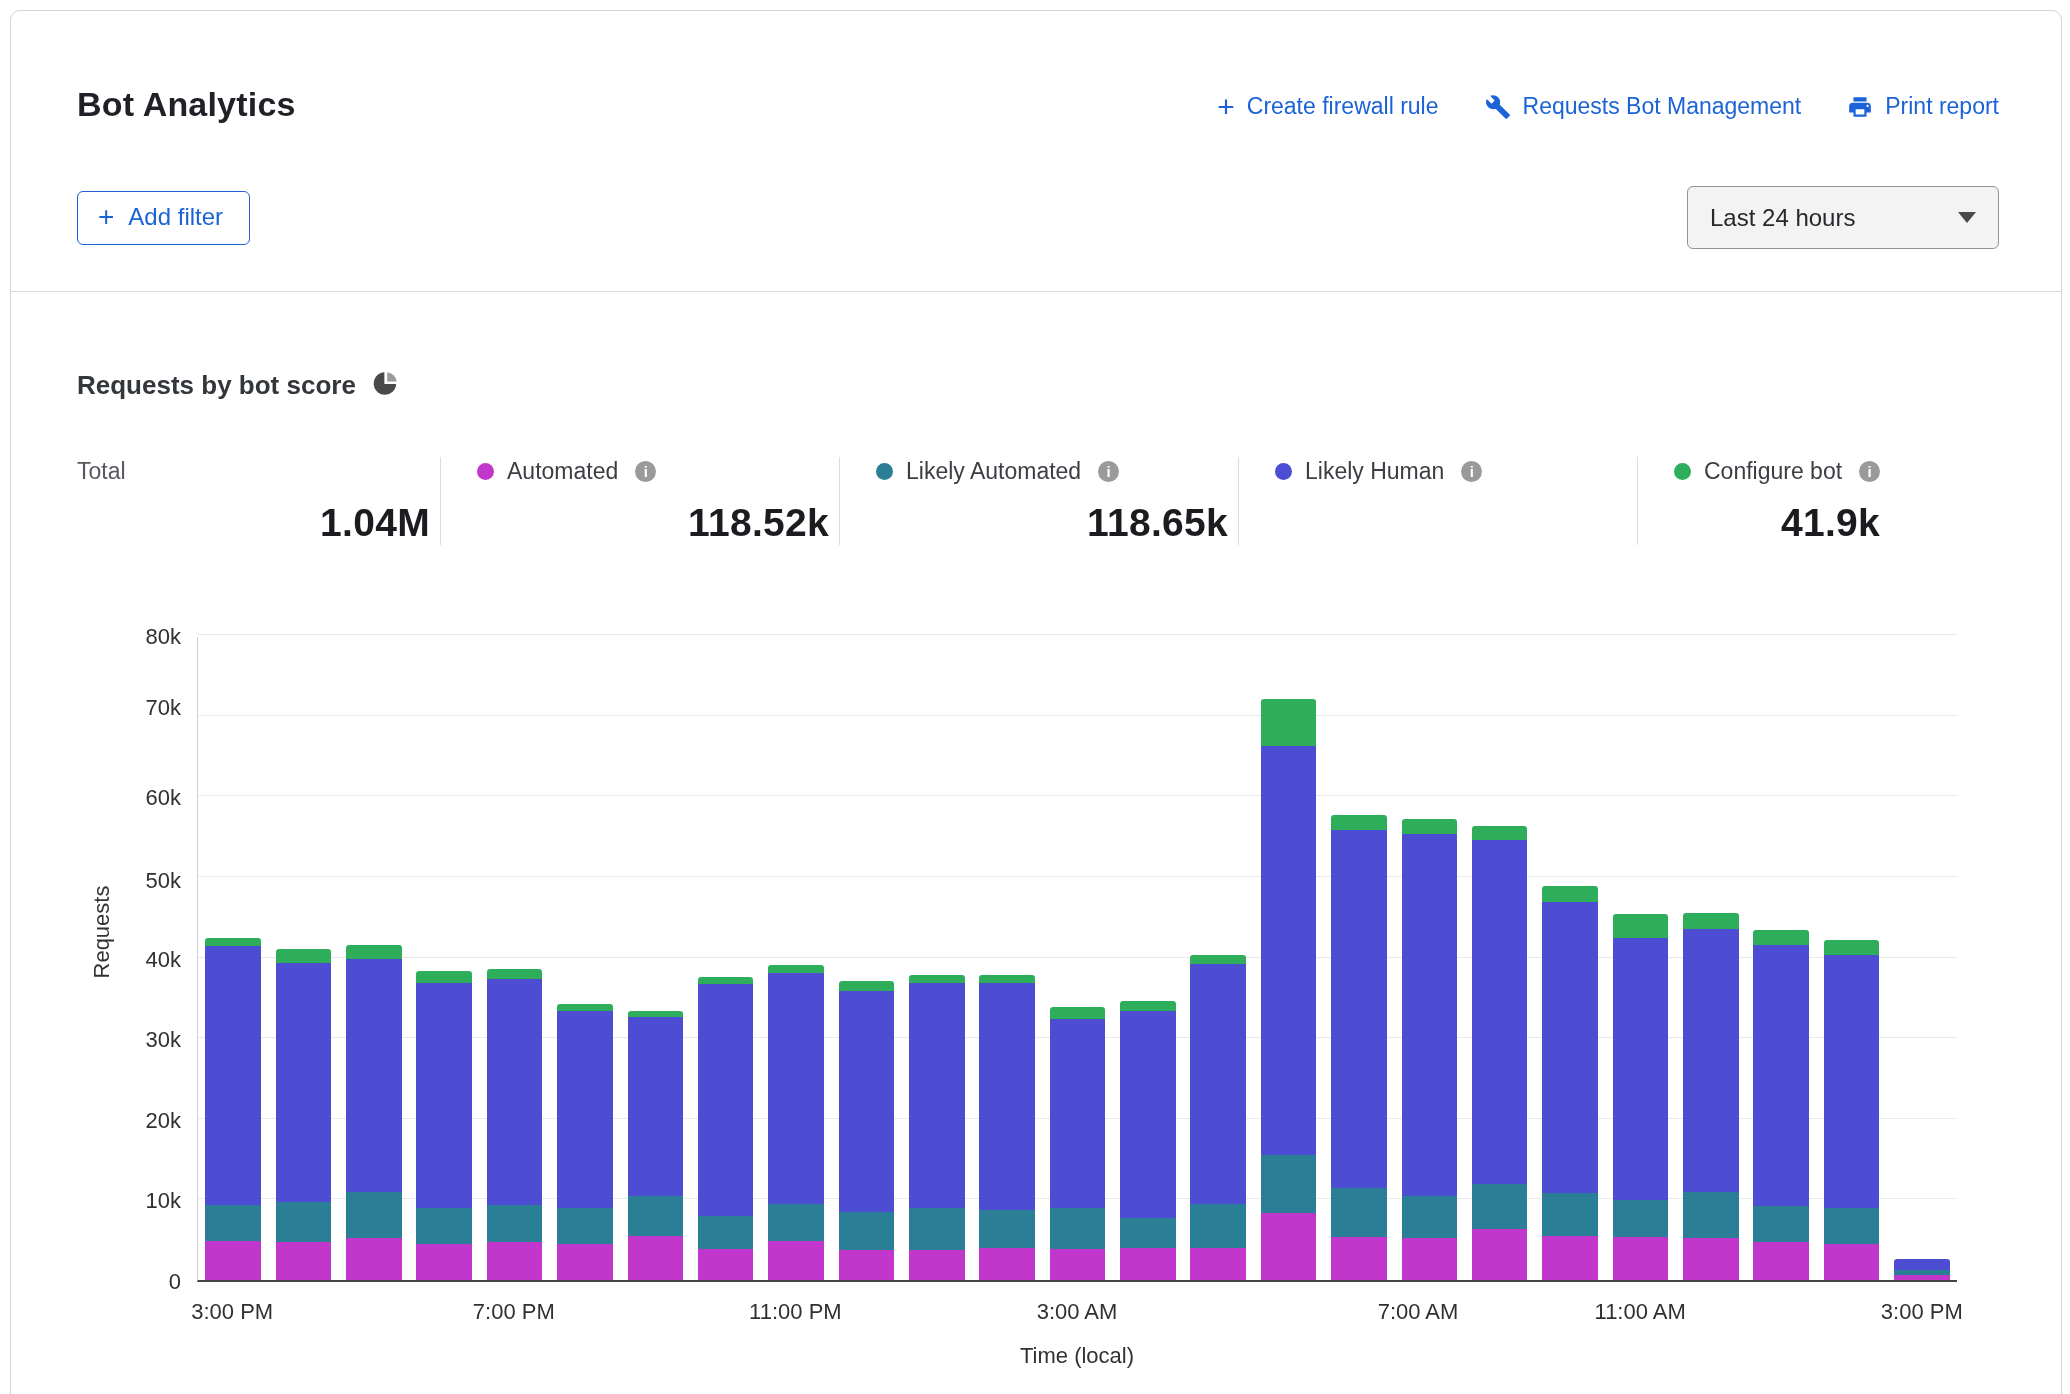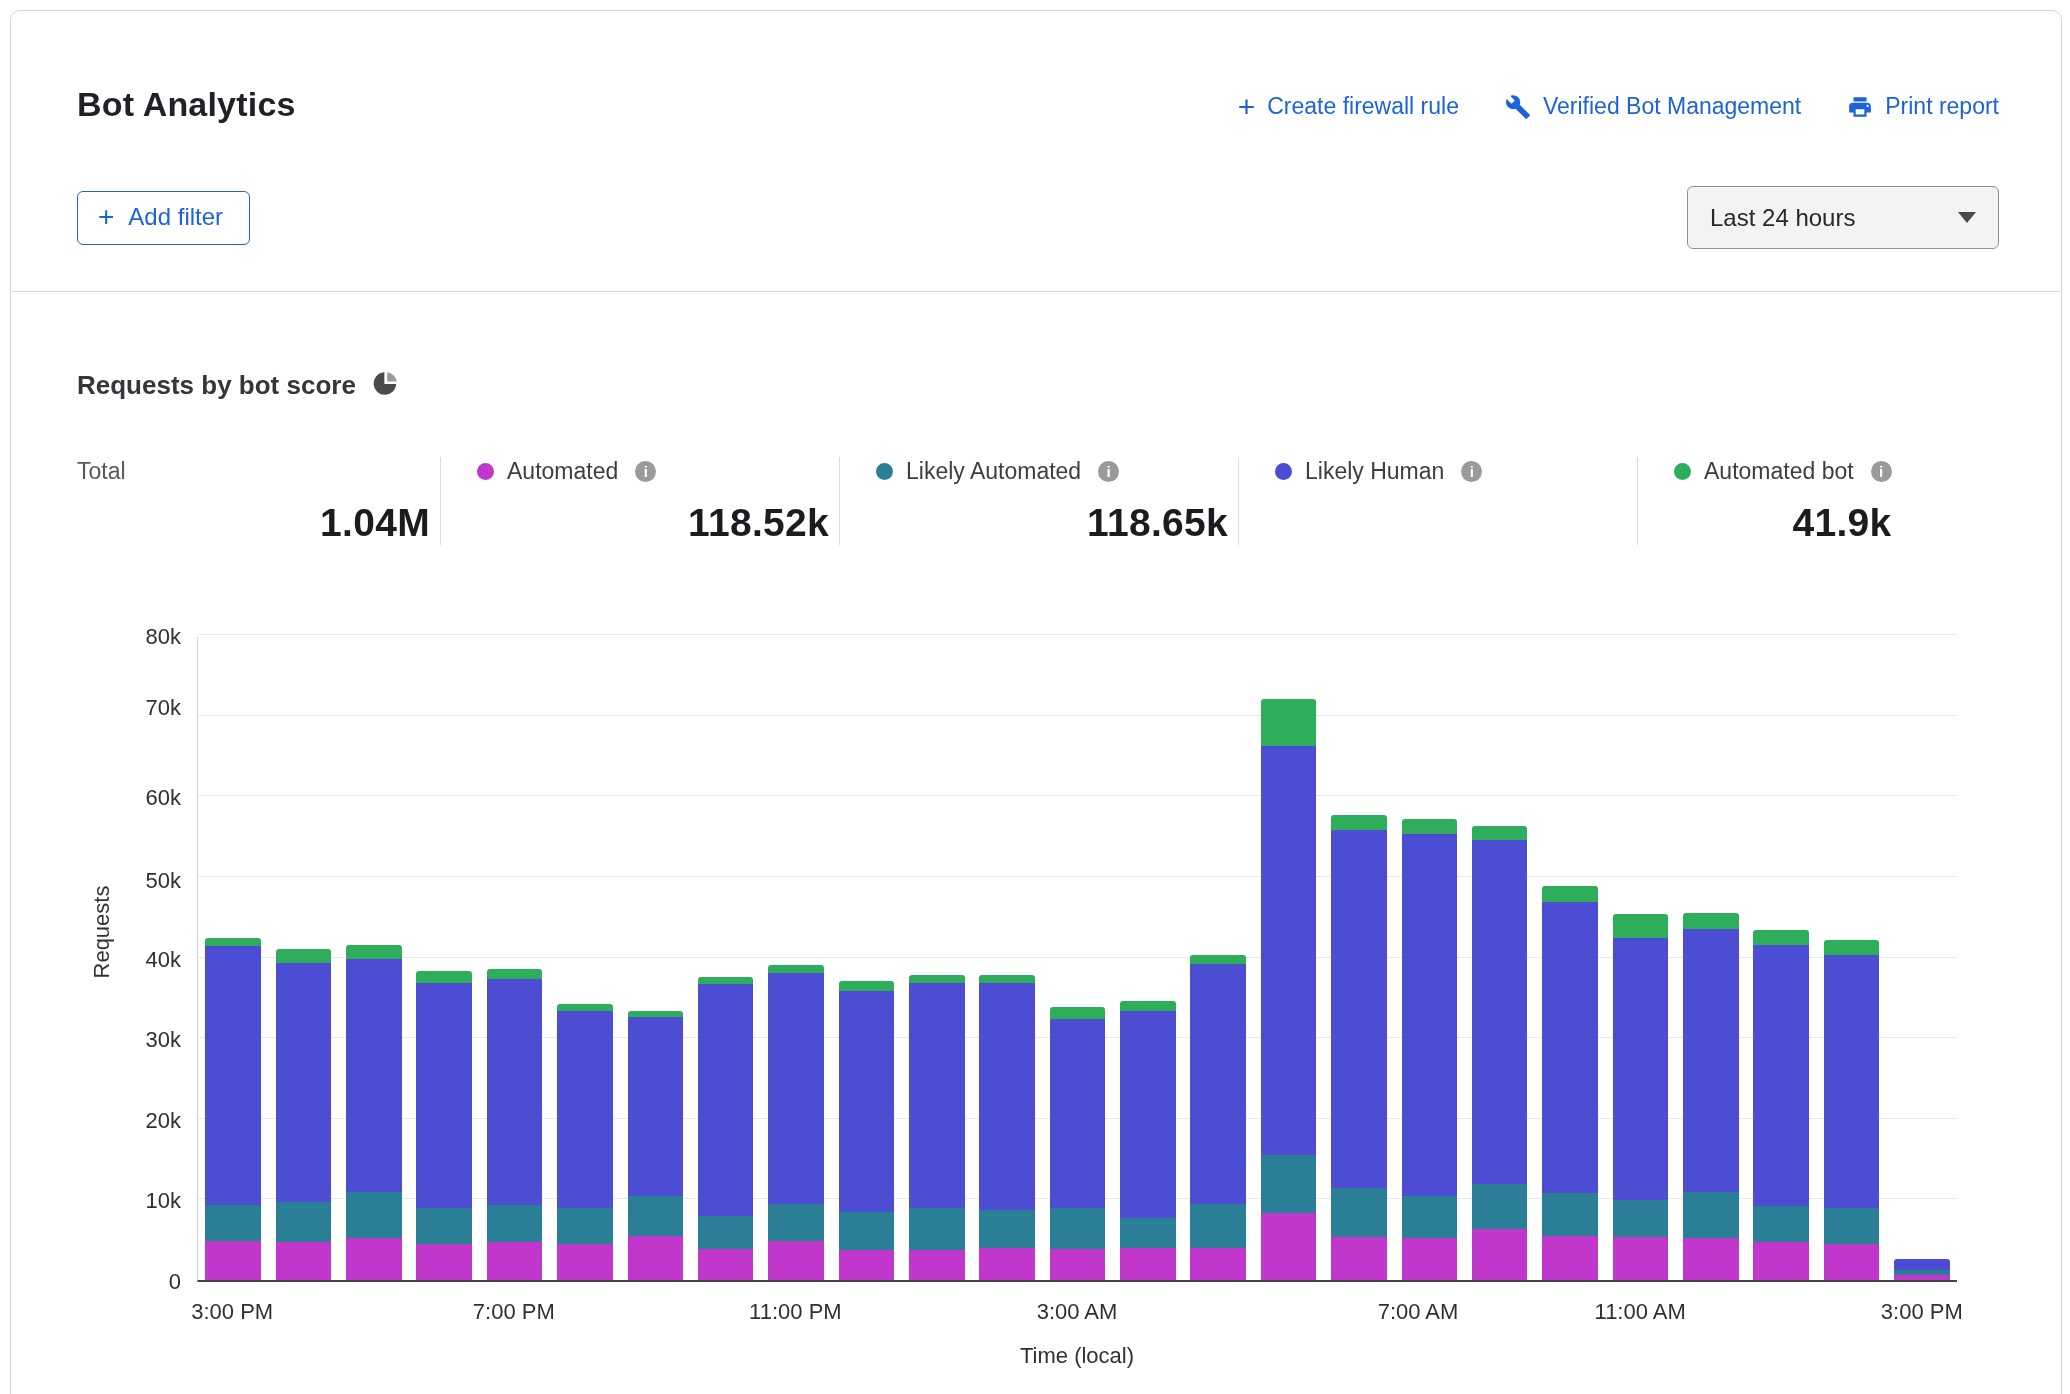--- a/index.html
+++ b/index.html
@@ -85,21 +85,21 @@
         <a class="action-link">
           <span class="plus-glyph">+</span>
           <span>Create firewall rule</span>
         </a>
         <a class="action-link">
           <span>
             <svg width="26" height="26" viewBox="0 0 24 24">
                 <path fill="#1b63d7" d="M22.7 19l-9.1-9.1c.9-2.3.4-5-1.5-6.9-2-2-5-2.4-7.4-1.3L9 6 6 9 1.6 4.7C.4 7.1.9 10.1 2.9 12.1c1.9 1.9 4.6 2.4 6.9 1.5l9.1 9.1c.4.4 1 .4 1.4 0l2.3-2.3c.5-.4.5-1.1.1-1.4z"></path>
               </svg>
           </span>
-          <span>Verified Bot Management</span>
+          <span>Requests Bot Management</span>
         </a>
         <a class="action-link">
           <span>
             <svg width="26" height="26" viewBox="0 0 24 24">
                 <path fill="#1b63d7" d="M19 8H5c-1.66 0-3 1.34-3 3v6h4v4h12v-4h4v-6c0-1.66-1.34-3-3-3zm-3 11H8v-5h8v5zm3-7c-.55 0-1-.45-1-1s.45-1 1-1 1 .45 1 1-.45 1-1 1zm-1-9H6v4h12V3z"></path>
               </svg>
           </span>
           <span>Print report</span>
         </a>
       </div>
@@ -151,21 +151,21 @@
       <div class="stat stat-col">
         <div class="stat-label-row">
           <span class="dot" style="background: rgb(77, 77, 211);"></span>
           <span>Likely Human</span>
           <span class="info-icon">i</span>
         </div>
       </div>
       <div class="stat">
         <div class="stat-label-row">
           <span class="dot" style="background: rgb(46, 173, 91);"></span>
-          <span>Automated bot</span>
+          <span>Configure bot</span>
           <span class="info-icon">i</span>
         </div>
         <div class="stat-value">41.9k</div>
       </div>
     </div>
 
     <div class="chart">
       <div class="y-axis-title">Requests</div>
       <div class="y-ticks" id="y-ticks">
           <div class="y-tick" style="top: 632px;">0</div>

